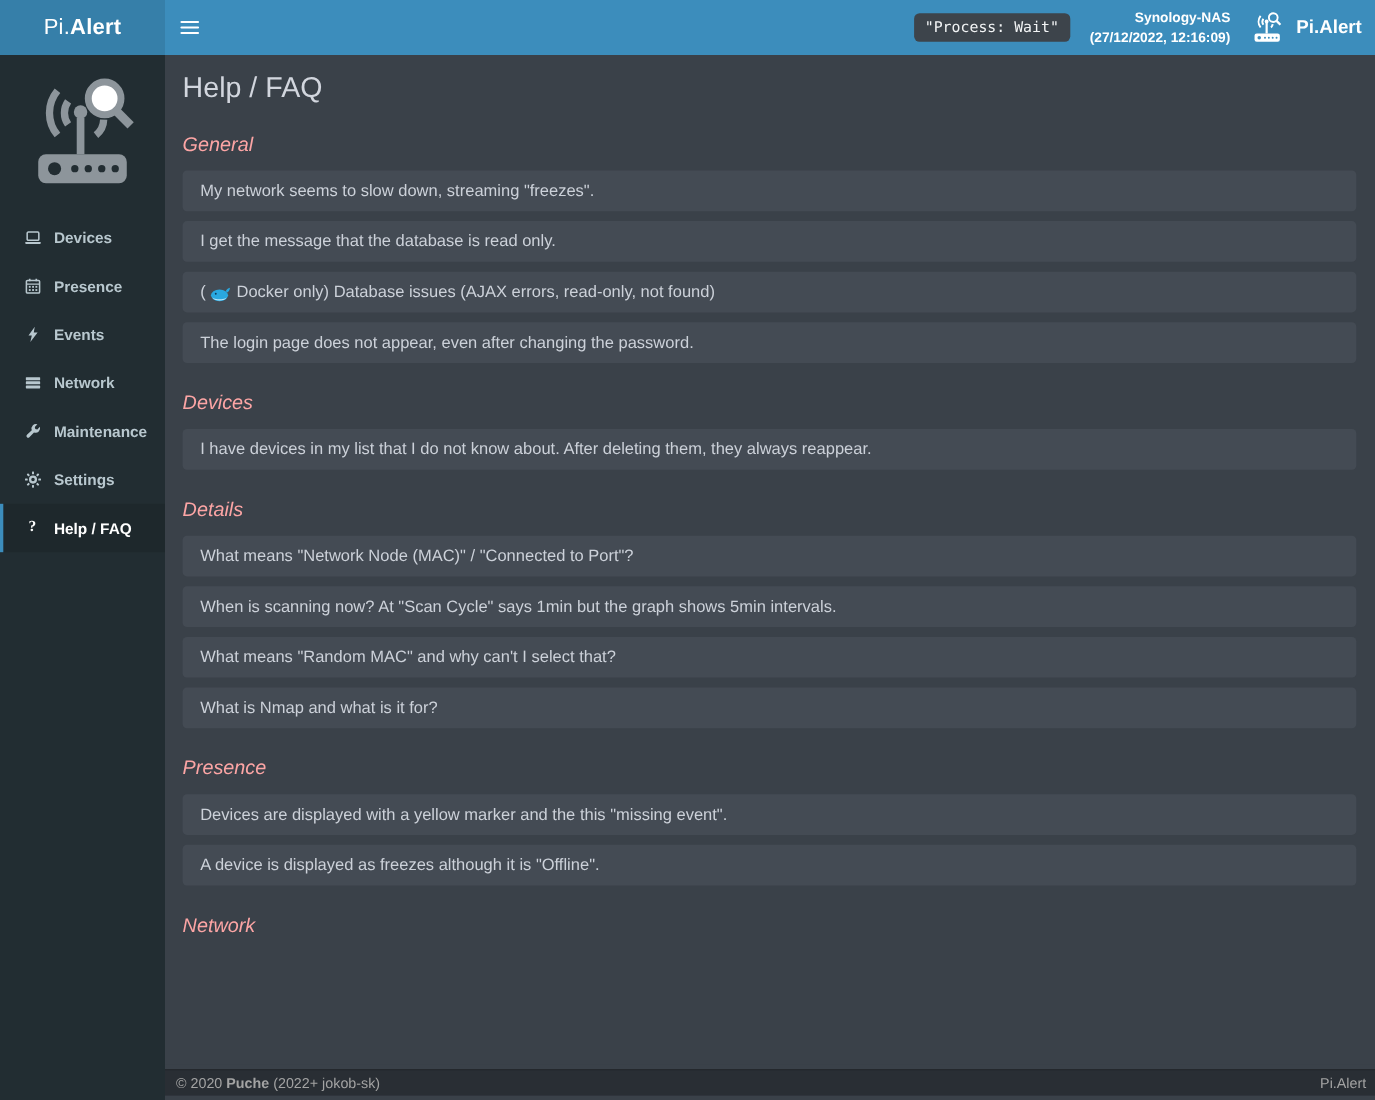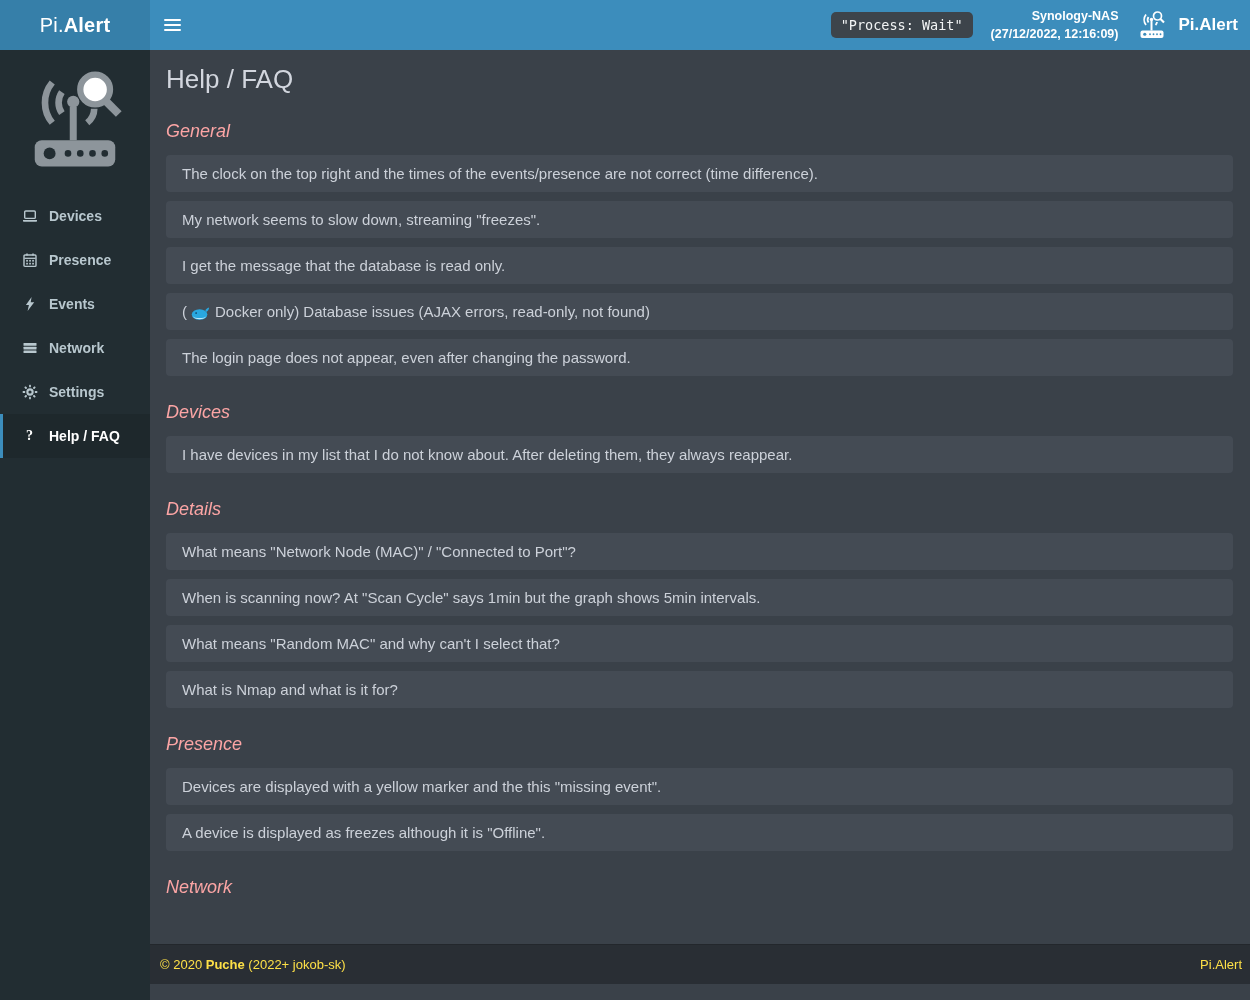--- a/index.html
+++ b/index.html
@@ -37,21 +37,21 @@
   .menu-label { margin-left:11px; font-size:14px; font-weight:600; }
 
   
   .main { position:absolute; top:50px; left:150px; right:0; bottom:32px; background:#3a4149; padding:6px 17px 0 16px; overflow:hidden; }
   .page-title { color:#d2d6de; font-size:26px; font-weight:500; margin:8px 0 0 0; }
   .section-heading { color:#fca5a5; font-size:18px; font-weight:500; margin:26px 0 13px 0;font-style:italic; }
   .faq-row { background:#444b54; border-radius:4px; height:37px; display:flex; align-items:center; padding:0 16px; margin-bottom:9px; color:#ccd1d9; font-size:15px; cursor:pointer; }
   .faq-row .docker-icon { display:inline-flex; width:19px; height:16px; margin:0 5px 0 4px; position:relative; top:1px; }
 
   
-  .footer { position:absolute; left:150px; right:0; bottom:16px; height:40px; background:#292e34; border-top:1px solid #222categ62b; border-top:1px solid #23272c; display:flex; align-items:center; justify-content:space-between; padding:0 8px 0 10px; color:#fde047; font-size:13px; }
+  .footer { position:absolute; left:150px; right:0; bottom:4px; height:24px; background:#292e34; border-top:1px solid #222categ62b; border-top:1px solid #23272c; display:flex; align-items:center; justify-content:space-between; padding:0 8px 0 10px; color:#a3a3a3; font-size:13px; }
   .footer b { font-weight:700; }
 </style>
 </head>
 <body>
 
 <div class="header">
   <div class="logo-box">
     <span><span class="thin">Pi.</span><span class="bold">Alert</span></span>
   </div>
   <div class="nav-rest">
@@ -151,20 +151,28 @@
               <rect x="1.5" y="6.7" width="13" height="2.7" rx="0.5"></rect>
               <rect x="1.5" y="10.4" width="13" height="2.7" rx="0.5"></rect>
             </g>
           </svg>
         </span>
         <span class="menu-label">Network</span>
       </div>
       <div class="menu-item">
         <span class="menu-icon">
           <svg viewBox="0 0 16 16">
+            <path d="M14.3 4a4.1 4.1 0 0 1-5.4 5.1l-4.2 4.4a1.55 1.55 0 0 1-2.2-2.2L6.9 7.1a4.1 4.1 0 0 1 5.1-5.4L9.6 4.1l.5 1.8 1.8.5z" fill="currentColor"></path>
+          </svg>
+        </span>
+        <span class="menu-label">Maintenance</span>
+      </div>
+      <div class="menu-item">
+        <span class="menu-icon">
+          <svg viewBox="0 0 16 16">
             <g fill="currentColor">
               <path fill-rule="evenodd" d="M8 4.3a3.7 3.7 0 1 0 0 7.4 3.7 3.7 0 0 0 0-7.4zm0 5.3a1.6 1.6 0 1 1 0-3.2 1.6 1.6 0 0 1 0 3.2z"></path>
               <g>
                 <rect x="7.1" y="0.7" width="1.8" height="2.5" rx="0.5"></rect>
                 <rect x="7.1" y="12.8" width="1.8" height="2.5" rx="0.5"></rect>
                 <rect x="0.7" y="7.1" width="2.5" height="1.8" rx="0.5"></rect>
                 <rect x="12.8" y="7.1" width="2.5" height="1.8" rx="0.5"></rect>
               </g>
               <g transform="rotate(45 8 8)">
                 <rect x="7.1" y="0.7" width="1.8" height="2.5" rx="0.5"></rect>
@@ -184,23 +192,20 @@
         <span class="menu-label">Help / FAQ</span>
       </div>
     </div>
 </div>
 
 <div class="main">
   <h1 class="page-title">Help / FAQ</h1>
   <div>
       <h2 class="section-heading">General</h2>
       <div class="faq-row">
-        <span>The clock on the top right and the times of the events/presence are not correct (time difference).</span>
-      </div>
-      <div class="faq-row">
         <span>My network seems to slow down, streaming "freezes".</span>
       </div>
       <div class="faq-row">
         <span>I get the message that the database is read only.</span>
       </div>
       <div class="faq-row">
         <span>(</span>
         <span class="docker-icon">
           <svg viewBox="0 0 20 16">
             <path d="M16 7c1.6-.6 3-2.6 3-4.7-1.9.4-3.4 1.7-3.9 3.2z" fill="#29a8e0"></path>

